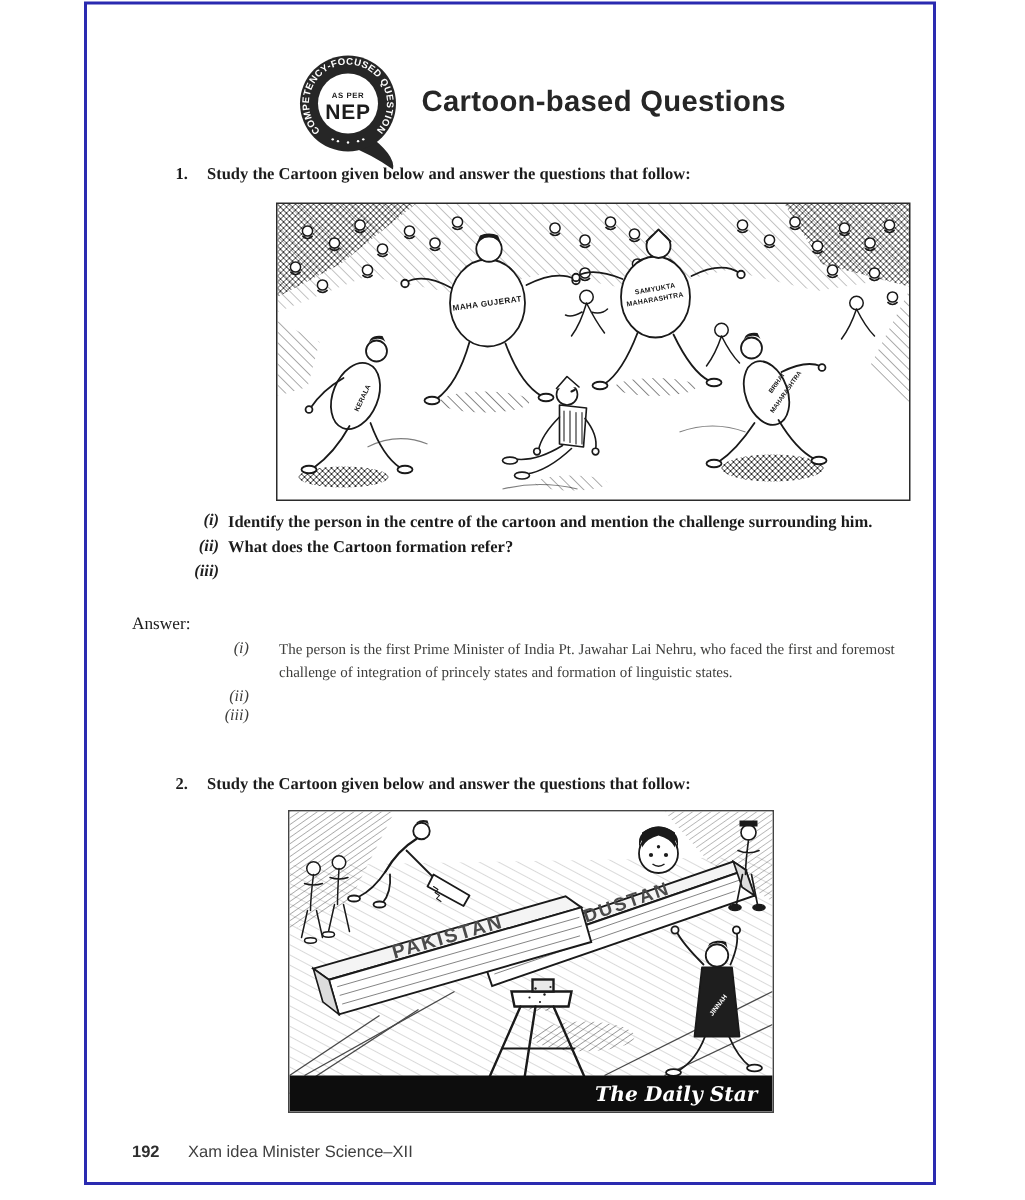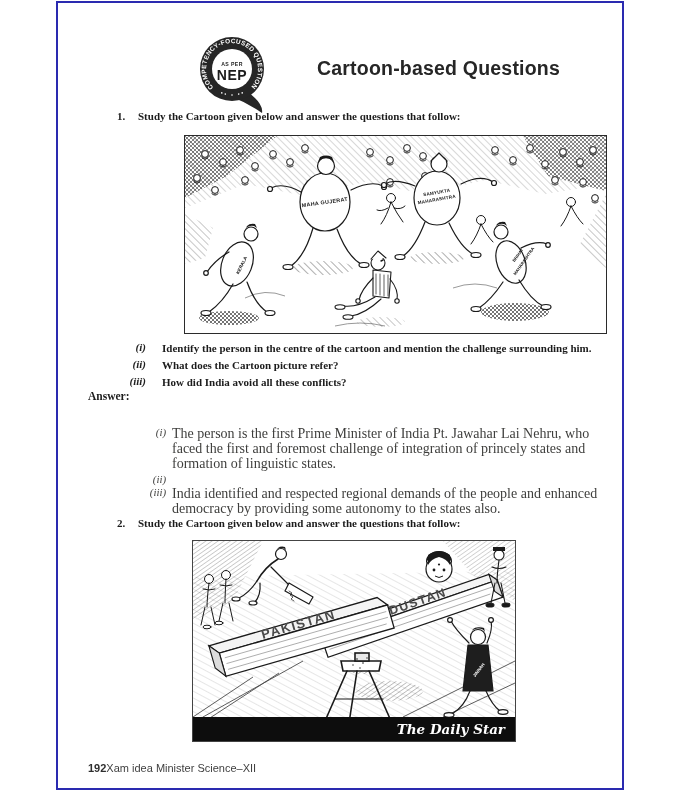--- a/index.html
+++ b/index.html
@@ -5,48 +5,48 @@
   html,body{margin:0;padding:0;background:#fff;}
   .canvas{position:relative;width:683px;height:800px;background:#ffffff;overflow:hidden;
           font-family:"Liberation Serif",serif;color:#1f1f1f;}
   .abs{position:absolute;}
   .page-border{left:56px;top:1px;width:568px;height:789px;border:2px solid #2a2ab0;box-sizing:border-box;}
 
   
   .badge{left:196px;top:33px;width:82px;height:84px;}
   
   .heading{left:281px;top:57px;font-family:"Liberation Sans",sans-serif;font-size:19.5px;
-           font-weight:bold;color:#262626;letter-spacing:.2px;white-space:nowrap;margin-left:36px;}
+           font-weight:bold;color:#262626;letter-spacing:.2px;white-space:nowrap;}
 
   
   .qprompt{display:flex;font-weight:bold;font-size:11px;color:#1c1c1c;white-space:nowrap;}
   .qprompt .num{width:16px;margin-right:5px;text-align:left;}
   .q1row{left:117px;top:110px;}
   .q2row{left:117px;top:517px;}
 
   
   .cartoon1{left:184px;top:135px;width:421px;height:197px;border:1.5px solid #2b2b2b;box-sizing:content-box;background:#fff;}
   .cartoon2{left:192px;top:540px;width:322px;height:200px;border:1px solid #444;box-sizing:content-box;background:#fff;}
 
   
   .sublist{left:100px;top:341px;width:508px;}
   .subitem{display:flex;margin-bottom:2.5px;}
   .subitem .mk{width:46px;text-align:right;padding-right:0;font-style:italic;font-weight:bold;font-size:11px;flex:0 0 46px;}
-  .subitem .tx{margin-left:16px;width:456px;font-weight:bold;font-size:11px;line-height:14.5px;color:#1c1c1c;}
-
-  
-  .answer-label{left:88px;top:390px;font-weight:bold;font-size:11.5px;color:#1c1c1c;}
+  .subitem .tx{margin-left:6px;width:456px;font-weight:bold;font-size:11px;line-height:14.5px;color:#1c1c1c;}
+
+  
+  .answer-label{left:88px;top:410px;font-weight:normal;font-size:11.5px;color:#1c1c1c;}
   .anslist{left:100px;top:426px;width:512px;}
   .ansitem{display:flex;margin-bottom:1.5px;}
   .ansitem .mk{width:66px;text-align:right;font-style:italic;font-size:10.8px;color:#3e3e3c;flex:0 0 66px;}
-  .ansitem .tx{margin-left:6px;width:440px;font-size:14px;line-height:15px;color:#3e3e3c;}
+  .ansitem .tx{margin-left:20px;width:440px;font-size:10px;line-height:15px;color:#3e3e3c;}
 
   
   .footer{left:88px;top:762px;font-family:"Liberation Sans",sans-serif;font-size:11px;color:#3f3f3f;display:flex;}
-  .footer .pg{font-weight:bold;color:#2e2e2e;margin-right:0;}
+  .footer .pg{font-weight:bold;color:#2e2e2e;margin-right:19px;}
 
   svg text{user-select:none;}
 </style>
 </head>
 <body>
 
 <div class="canvas">
 
   <div class="abs page-border"></div>
 
@@ -223,40 +223,38 @@
     </svg>
   </div>
 
   <div class="abs sublist">
     <div class="subitem">
       <span class="mk">(i)</span>
       <span class="tx">Identify the person in the centre of the cartoon and mention the challenge surrounding him.</span>
     </div>
     <div class="subitem">
       <span class="mk">(ii)</span>
-      <span class="tx">What does the Cartoon picture refer?</span>
+      <span class="tx">What does the Cartoon formation refer?</span>
     </div>
     <div class="subitem">
       <span class="mk">(iii)</span>
-      <span class="tx">How did India avoid all these conflicts?</span>
     </div>
   </div>
 
   <div class="abs answer-label">Answer:</div>
   <div class="abs anslist">
     <div class="ansitem">
       <span class="mk">(i)</span>
       <span class="tx">The person is the first Prime Minister of India Pt. Jawahar Lai Nehru, who faced the first and foremost challenge of integration of princely states and formation of linguistic states.</span>
     </div>
     <div class="ansitem">
       <span class="mk">(ii)</span>
     </div>
     <div class="ansitem">
       <span class="mk">(iii)</span>
-      <span class="tx">India identified and respected regional demands of the people and enhanced democracy by providing some autonomy to the states also.</span>
     </div>
   </div>
 
   <div class="abs qprompt q2row">
     <span class="num">2.</span>
     <span>Study the Cartoon given below and answer the questions that follow:</span>
   </div>
 
   <div class="abs cartoon2">
     <svg width="322" height="200" viewBox="0 0 322 200">

